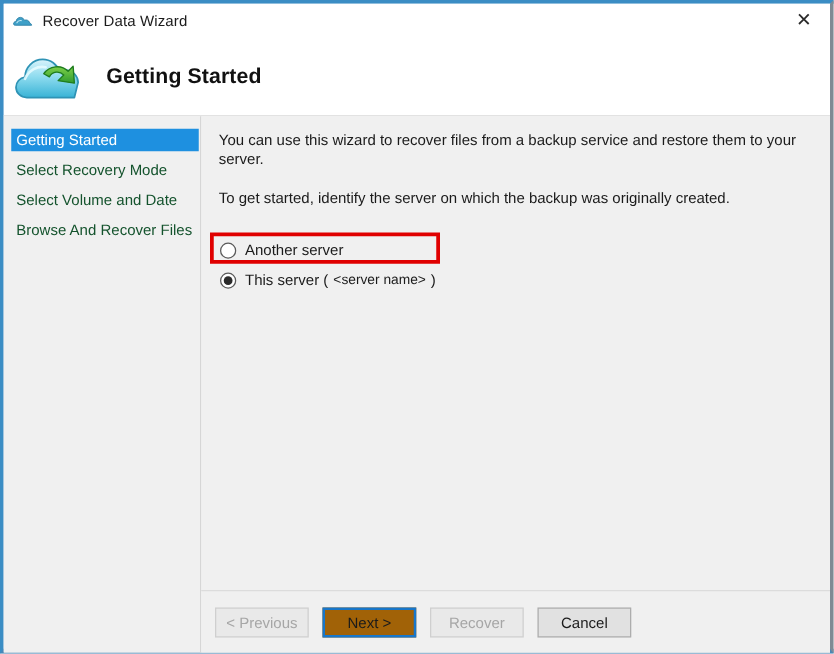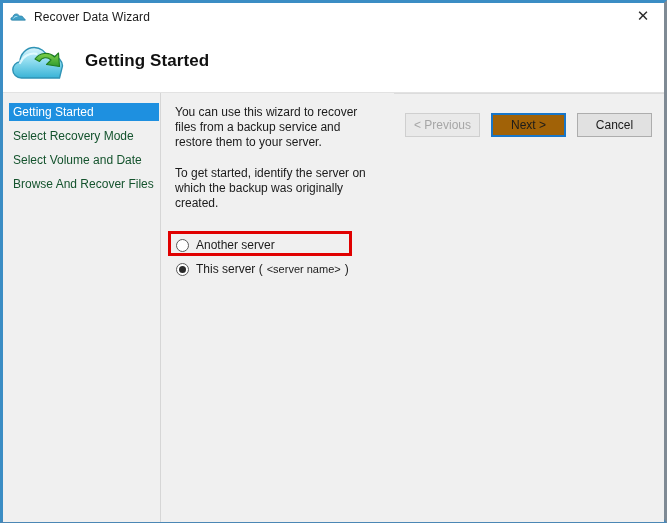--- a/index.html
+++ b/index.html
@@ -120,20 +120,21 @@
     padding-left: 4px;
     margin-right: 1px;
   }
 
   
   #content {
     flex: 1 1 auto;
     position: relative;
     background: #f0f0f0;
     display: flex;
+    flex-direction: column;
   }
   #content-main {
     flex: 1 1 auto;
     padding: 12px 14px 0 14px;
     box-sizing: border-box;
   }
   .para {
     font-size: 12px;
     color: #1b1b1b;
     margin: 0 0 16px 0;
@@ -196,27 +197,27 @@
     top: -4px;
     width: 184px;
     height: 25px;
     border: 3px solid #e00000;
     box-sizing: border-box;
     pointer-events: none;
   }
 
   
   #footer {
-    height: 63px;
+    height: 50px;
     flex: 0 0 auto;
     border-top: 1px solid #dcdcdc;
     background: #f0f0f0;
     display: flex;
     align-items: center;
-    justify-content: flex-end;
+    justify-content: flex-start;
     padding-right: 12px;
     box-sizing: border-box;
   }
   .wiz-button {
     width: 75px;
     height: 24px;
     margin-left: 11px;
     font-size: 12px;
     font-family: "Liberation Sans", sans-serif;
     color: #1b1b1b;
@@ -313,18 +314,19 @@
             <span class="radio-label">)</span>
           </div>
 
           <div id="highlight-box"></div>
         </div>
       </div>
 
       <div id="footer">
         <div class="wiz-button disabled">&lt; Previous</div>
         <div class="wiz-button focused">Next &gt;</div>
+        <div class="wiz-button disabled">Recover</div>
         <div class="wiz-button">Cancel</div>
       </div>
 
     </div>
   </div>
 </div>
 
 </body></html>

